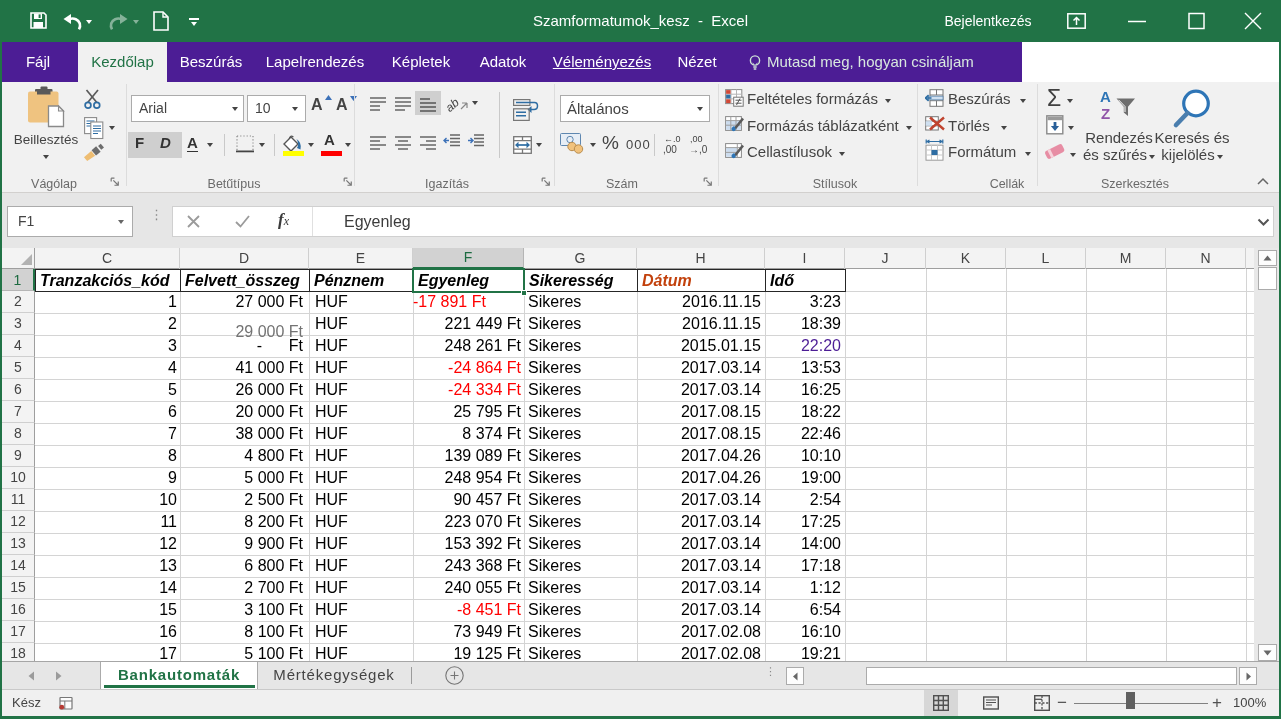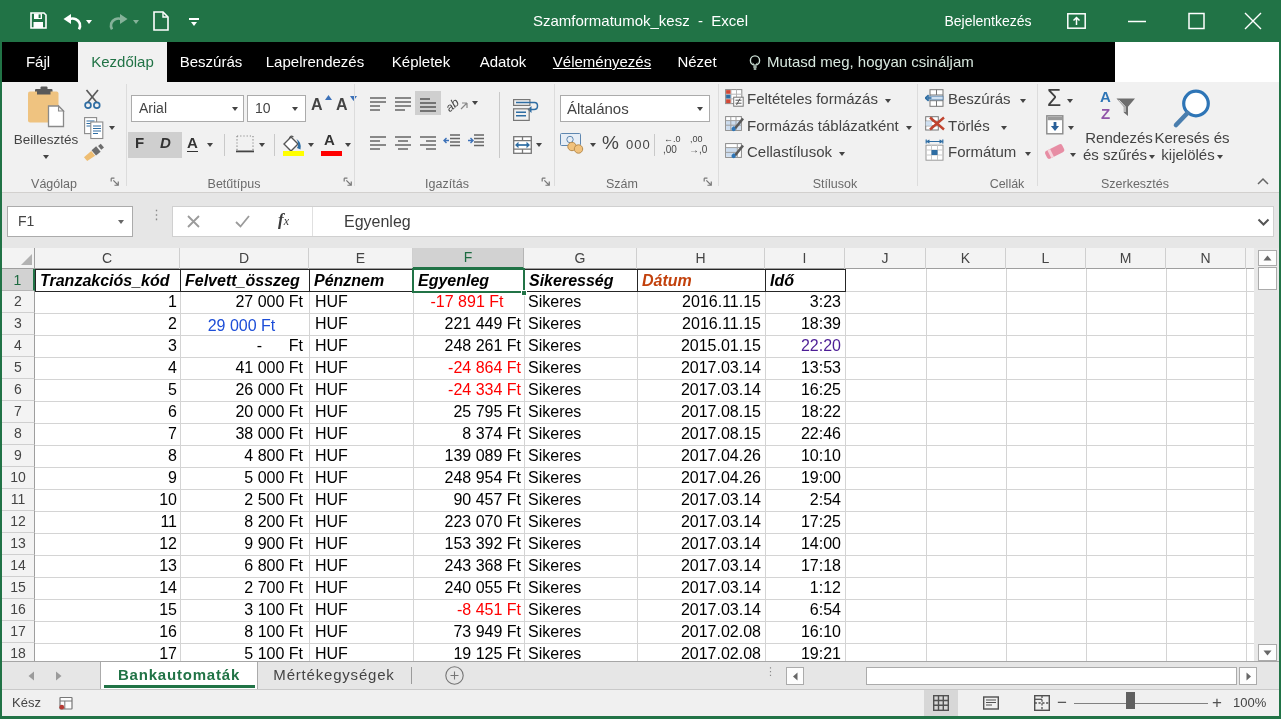--- a/index.html
+++ b/index.html
@@ -1,21 +1,21 @@
 <!DOCTYPE html>
 <html><head>
 <meta charset="utf-8">
 <style>
   * { margin:0; padding:0; box-sizing:border-box; }
   html,body { width:1281px; height:719px; overflow:hidden; }
   body { font-family:"Liberation Sans", sans-serif; position:relative; background:#fff; }
   .abs { position:absolute; }
   
   #titlebar { left:0; top:0; width:1281px; height:42px; background:#217346; }
-  #tabrow { left:0; top:42px; width:1115px; height:40px; background:#000000; }
+  #tabrow { left:0; top:42px; width:1022px; height:40px; background:#4c1d95; }
   .tab { position:absolute; top:0; height:40px; color:#fff; font-size:15px; line-height:40px; text-align:center; }
   #ribbon { left:0; top:82px; width:1281px; height:111px; background:#f1f1f1; border-bottom:1px solid #d2d0ce; border-left:2px solid #217346; border-right:2px solid #217346; }
   .gsep { position:absolute; top:2px; height:102px; width:1px; background:#dcdcdc; }
   .glabel { position:absolute; top:95px; height:14px; font-size:12.5px; color:#6a6a6a; text-align:center; }
   .launcher { position:absolute; top:94px; width:12px; height:12px; }
   .tri { width:0; height:0; border-left:3.5px solid transparent; border-right:3.5px solid transparent; border-top:4px solid #444; }
   .tri-i { display:inline-block; width:0; height:0; border-left:3.5px solid transparent; border-right:3.5px solid transparent; border-top:4px solid #444; vertical-align:1px; margin-left:2px; }
   
   #fbar { left:0; top:193px; width:1281px; height:55px; background:#e6e6e6; border-left:2px solid #217346; border-right:2px solid #217346; }
   
@@ -450,26 +450,26 @@
 <div class="abs" style="left:33px;top:21px;width:146px;height:23px;border:1px solid #262626;font-size:16px;font-weight:bold;font-style:italic;color:#000;line-height:21px;padding-left:4px">Tranzakciós_kód</div>
 <div class="abs" style="left:178px;top:21px;width:130px;height:23px;border:1px solid #262626;font-size:16px;font-weight:bold;font-style:italic;color:#000;line-height:21px;padding-left:4px">Felvett_összeg</div>
 <div class="abs" style="left:307px;top:21px;width:105px;height:23px;border:1px solid #262626;font-size:16px;font-weight:bold;font-style:italic;color:#000;line-height:21px;padding-left:4px">Pénznem</div>
 <div class="abs" style="left:411px;top:21px;width:112px;height:23px;border:1px solid #262626;font-size:16px;font-weight:bold;font-style:italic;color:#000;line-height:21px;padding-left:4px">Egyenleg</div>
 <div class="abs" style="left:522px;top:21px;width:114px;height:23px;border:1px solid #262626;font-size:16px;font-weight:bold;font-style:italic;color:#000;line-height:21px;padding-left:4px">Sikeresség</div>
 <div class="abs" style="left:635px;top:21px;width:129px;height:23px;border:1px solid #262626;font-size:16px;font-weight:bold;font-style:italic;color:#c2410c;line-height:21px;padding-left:4px">Dátum</div>
 <div class="abs" style="left:763px;top:21px;width:81px;height:23px;border:1px solid #262626;font-size:16px;font-weight:bold;font-style:italic;color:#000;line-height:21px;padding-left:4px">Idő</div>
 <div class="abs" style="left:33px;top:43px;width:145px;height:22px;font-size:16px;color:#000;text-align:right;padding-right:3px;line-height:21px">1</div>
 <div class="abs" style="left:178px;top:43px;width:129px;height:22px;font-size:16px;color:#000;text-align:right;padding-right:6px;line-height:21px">27 000 Ft</div>
 <div class="abs" style="left:307px;top:43px;width:104px;height:22px;font-size:16px;color:#000;text-align:left;padding-left:6px;line-height:21px">HUF</div>
-<div class="abs" style="left:411px;top:43px;width:111px;height:22px;font-size:16px;color:#f00;text-align:center;padding-right:3px;line-height:21px">-17 891 Ft</div>
+<div class="abs" style="left:411px;top:43px;width:111px;height:22px;font-size:16px;color:#f00;text-align:left;padding-right:3px;line-height:21px">-17 891 Ft</div>
 <div class="abs" style="left:522px;top:43px;width:113px;height:22px;font-size:16px;color:#000;text-align:left;padding-left:4px;line-height:21px">Sikeres</div>
 <div class="abs" style="left:635px;top:43px;width:128px;height:22px;font-size:16px;color:#000;text-align:right;padding-right:4px;line-height:21px">2016.11.15</div>
 <div class="abs" style="left:763px;top:43px;width:80px;height:22px;font-size:16px;color:#000;text-align:right;padding-right:4px;line-height:21px">3:23</div>
 <div class="abs" style="left:33px;top:65px;width:145px;height:22px;font-size:16px;color:#000;text-align:right;padding-right:3px;line-height:21px">2</div>
-<div class="abs" style="left:178px;top:67px;width:129px;height:22px;font-size:16px;color:#1d4ed8;text-align:center;padding-right:6px;line-height:21px">29 000 Ft</div>
+<div class="abs" style="left:178px;top:73px;width:129px;height:22px;font-size:16px;color:#737373;text-align:right;padding-right:6px;line-height:21px">29 000 Ft</div>
 <div class="abs" style="left:307px;top:65px;width:104px;height:22px;font-size:16px;color:#000;text-align:left;padding-left:6px;line-height:21px">HUF</div>
 <div class="abs" style="left:411px;top:65px;width:111px;height:22px;font-size:16px;color:#000;text-align:right;padding-right:3px;line-height:21px">221 449 Ft</div>
 <div class="abs" style="left:522px;top:65px;width:113px;height:22px;font-size:16px;color:#000;text-align:left;padding-left:4px;line-height:21px">Sikeres</div>
 <div class="abs" style="left:635px;top:65px;width:128px;height:22px;font-size:16px;color:#000;text-align:right;padding-right:4px;line-height:21px">2016.11.15</div>
 <div class="abs" style="left:763px;top:65px;width:80px;height:22px;font-size:16px;color:#000;text-align:right;padding-right:4px;line-height:21px">18:39</div>
 <div class="abs" style="left:33px;top:87px;width:145px;height:22px;font-size:16px;color:#000;text-align:right;padding-right:3px;line-height:21px">3</div>
 <div class="abs" style="left:178px;top:87px;width:129px;height:22px;font-size:16px;color:#000;text-align:right;padding-right:6px;line-height:21px">-&nbsp;&nbsp;&nbsp;&nbsp;&nbsp;&nbsp;Ft</div>
 <div class="abs" style="left:307px;top:87px;width:104px;height:22px;font-size:16px;color:#000;text-align:left;padding-left:6px;line-height:21px">HUF</div>
 <div class="abs" style="left:411px;top:87px;width:111px;height:22px;font-size:16px;color:#000;text-align:right;padding-right:3px;line-height:21px">248 261 Ft</div>
 <div class="abs" style="left:522px;top:87px;width:113px;height:22px;font-size:16px;color:#000;text-align:left;padding-left:4px;line-height:21px">Sikeres</div>

